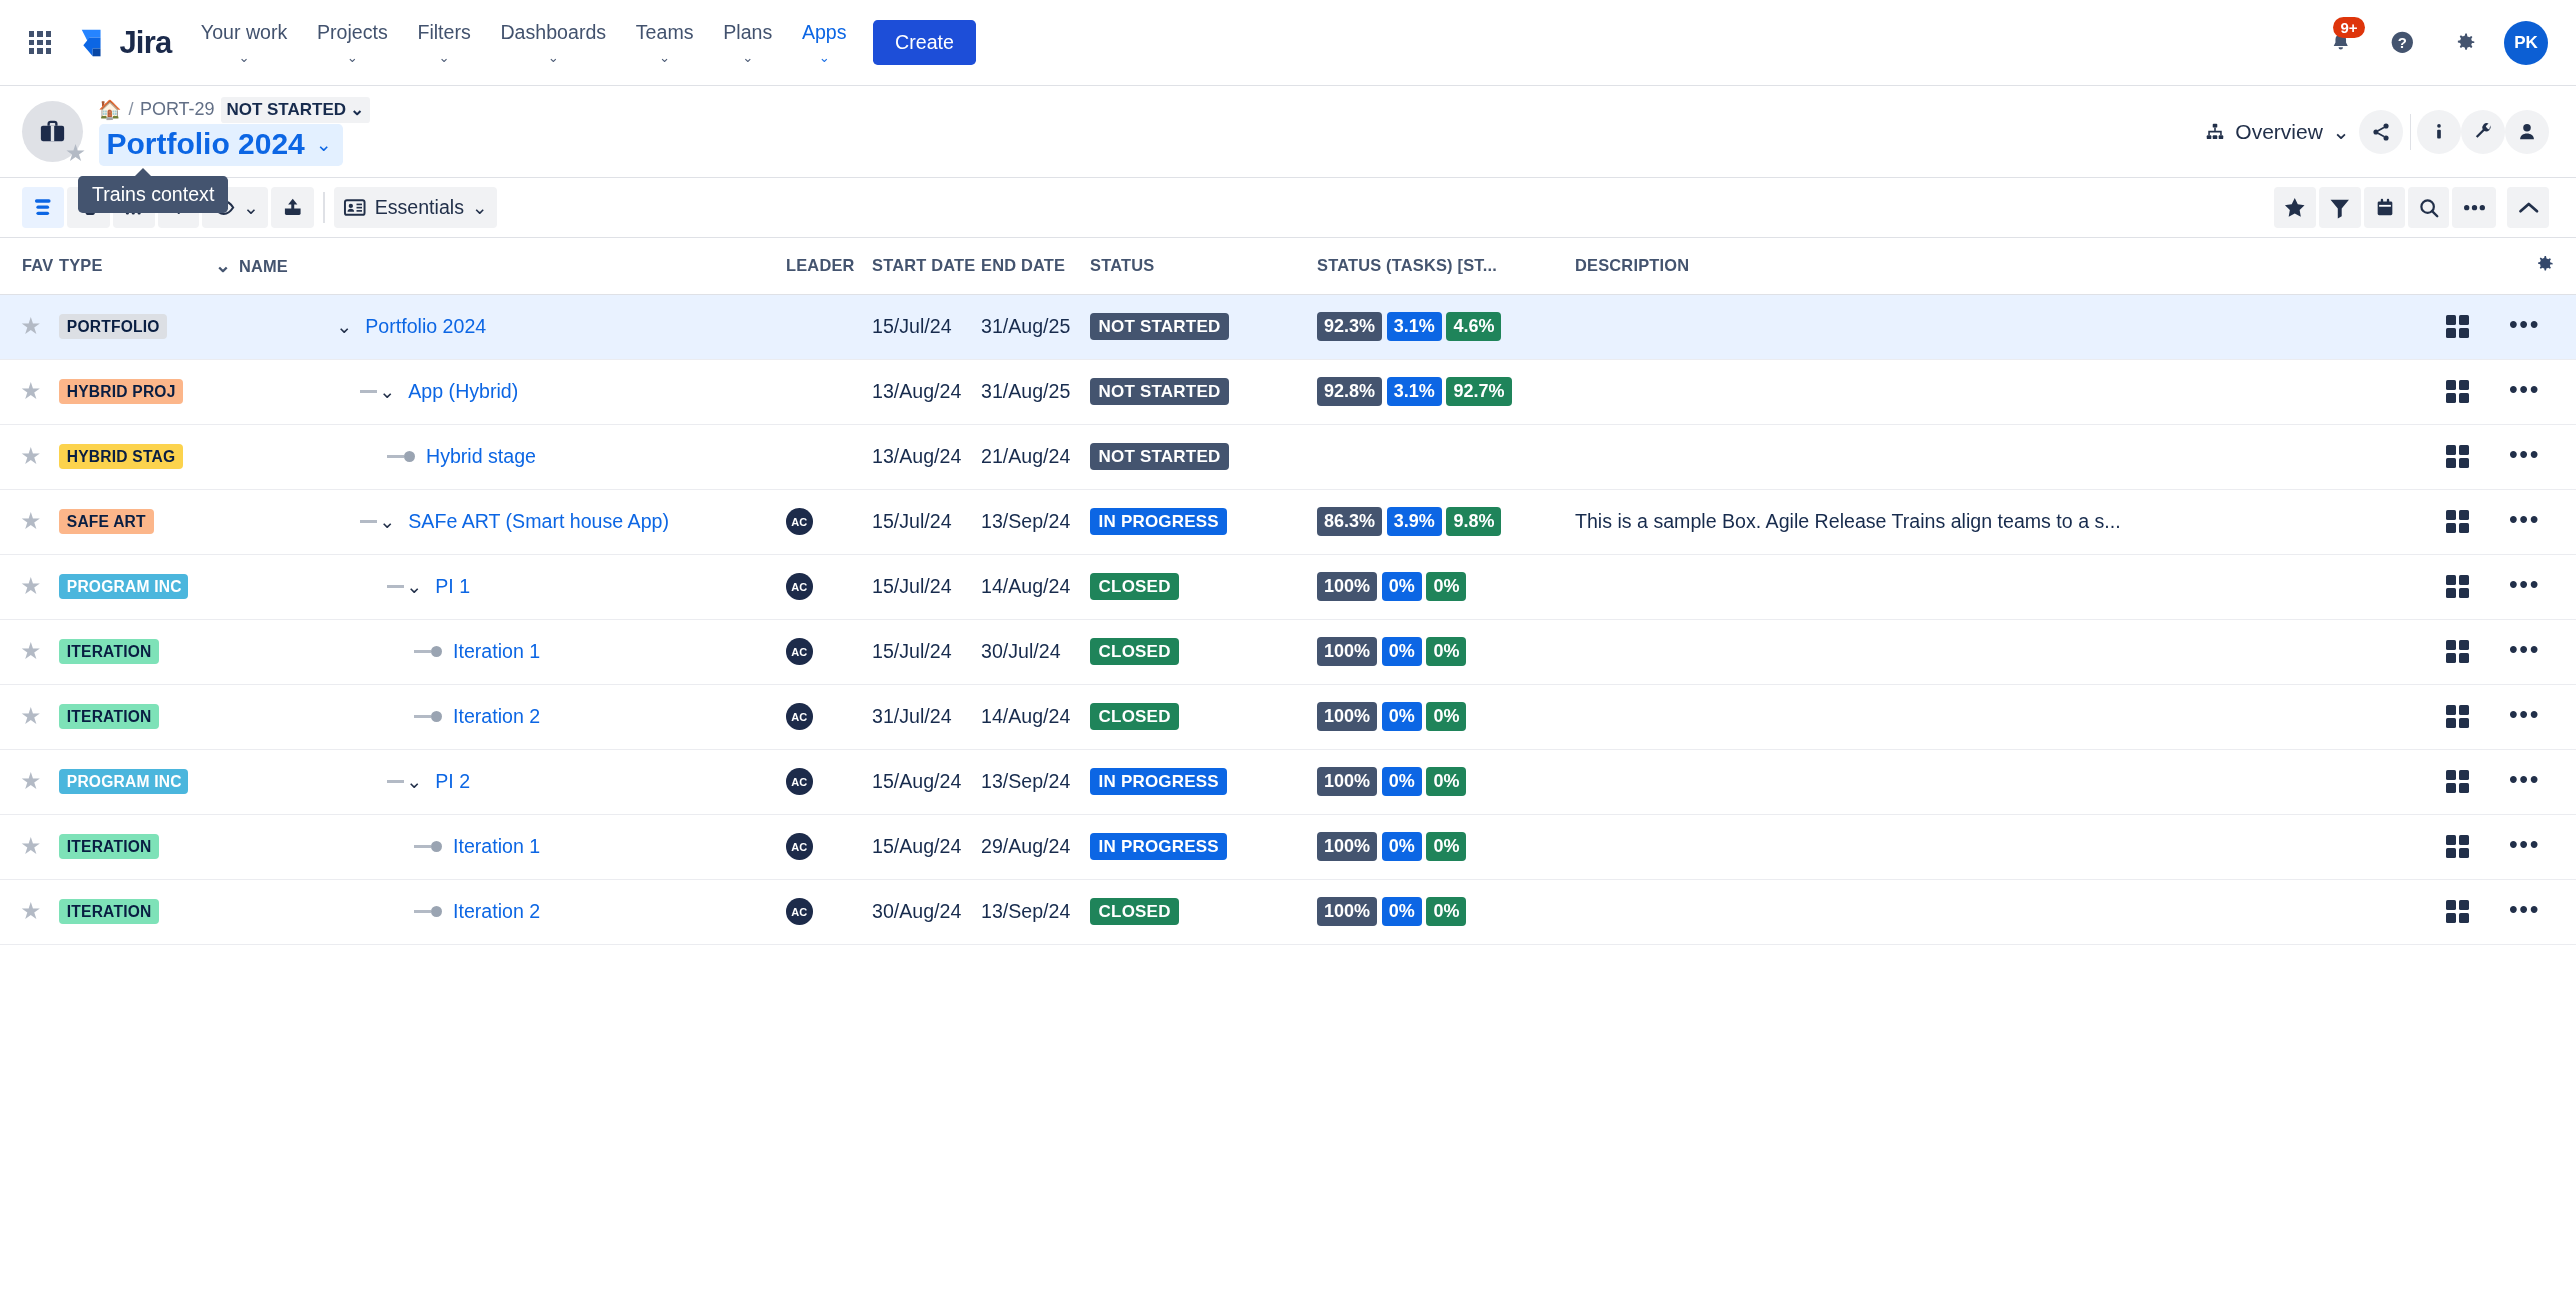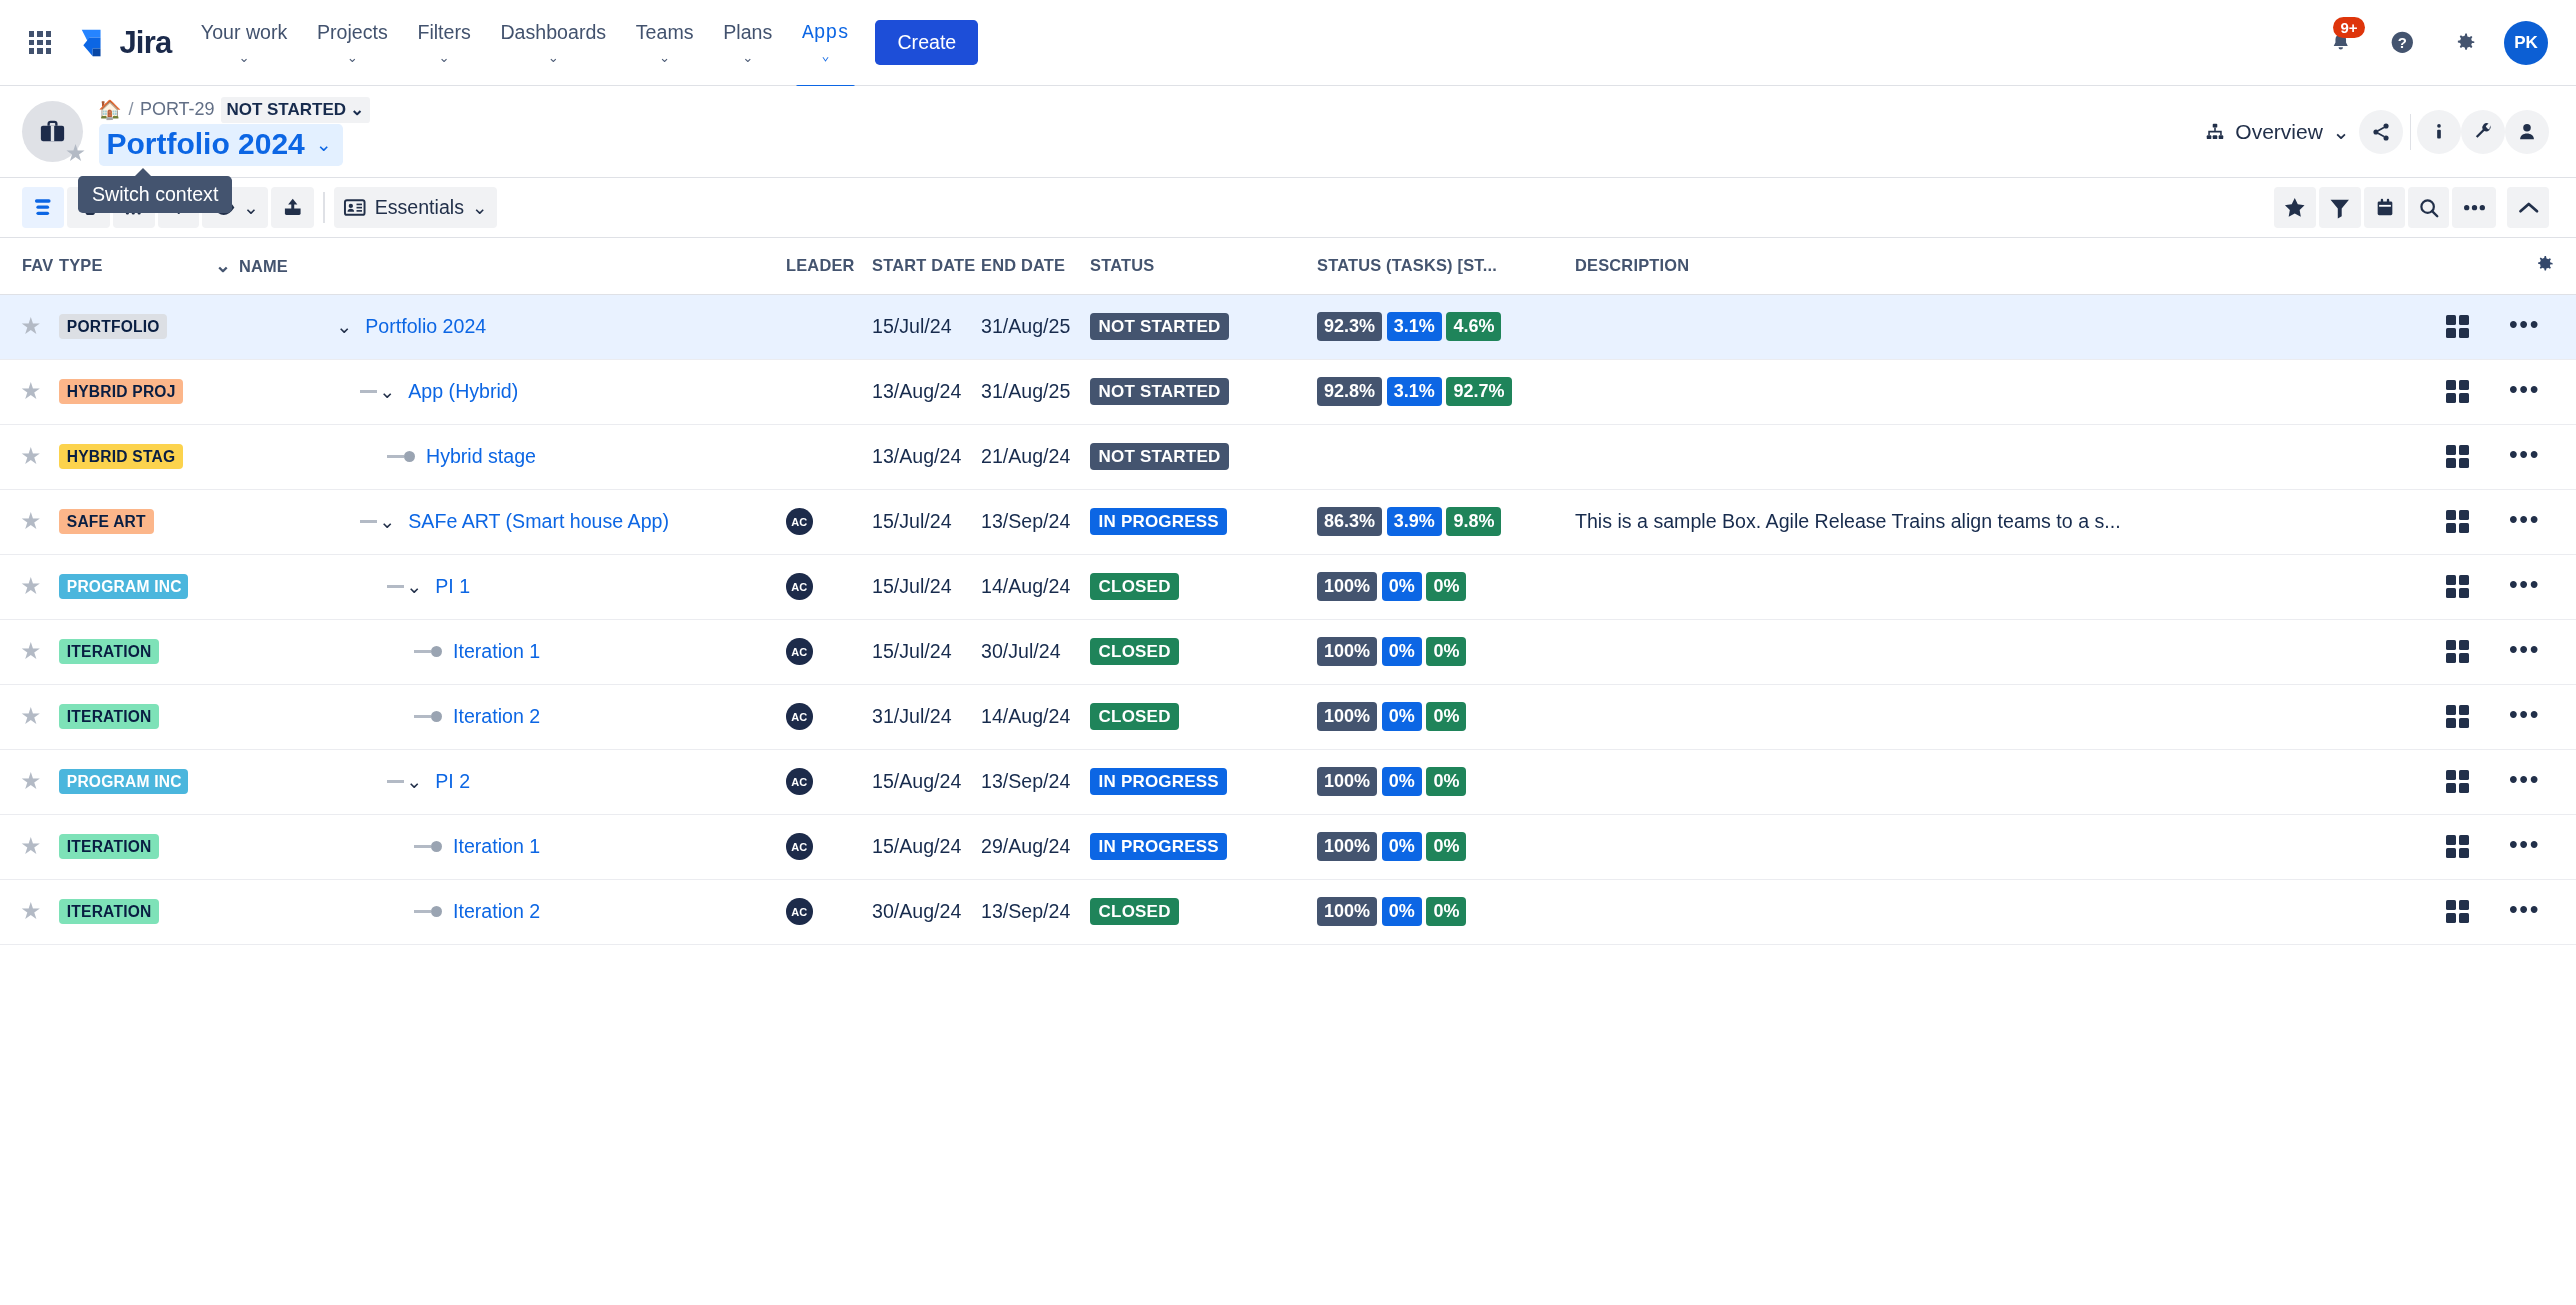--- a/index.html
+++ b/index.html
@@ -27,21 +27,21 @@
   .jira-logo { display:flex; align-items:center; gap:9.4px; margin-left:19px; margin-right:17px; cursor:pointer; }
   .jira-logo svg { display:block; }
   .jira-word { font-size:31px; font-weight:700; color:#1b2a4b; letter-spacing:-0.8px; }
   .navitems { display:flex; align-items:center; gap:4.7px; }
   .navitem {
     display:flex; align-items:center; gap:6.3px;
     padding: 10.2px 12.5px;
     font-size:19.6px; color:#42526e; border-radius:3.9px; cursor:pointer;
     white-space:nowrap; position:relative;flex-direction:column;
   }
-  .navitem.active { color:#0c66e4;font-family:Liberation Mono, monospace; }
+  .navitem.active { color:#0c66e4; }
   .navitem .caret { font-size:13.3px; line-height:1; opacity:.95; }
   .navitem.active::after {
     content:""; position:absolute; left:6.3px; right:6.3px; bottom:-15.6px; height:3.9px; background:#0c66e4; border-radius:1.6px;
   }
   .create-btn {
     margin-left:14px; background:#1d4ed8; color:#fff; border:none;
     font-size:19.6px; font-weight:500; padding:11px 22px; border-radius:4.7px; cursor:pointer;
     font-family:"Liberation Sans", sans-serif;
   }
   .nav-right { margin-left:auto; display:flex; align-items:center; gap:17px; }
@@ -424,21 +424,21 @@
         <circle cx="26" cy="6" r="3.4" fill="#22304a"></circle>
       </svg>
     </div>
     <div class="tb-btn" style="margin-left:7.8px;">
       <svg width="23.5" height="15.6" viewBox="0 0 24 16">
         <path d="M3.5 11.5L12 4l8.5 7.5" fill="none" stroke="#22304a" stroke-width="2.8" stroke-linecap="round" stroke-linejoin="round"></path>
       </svg>
     </div>
   </div>
 
-  <div class="tooltip">Switch context</div>
+  <div class="tooltip">Trains context</div>
 </div>
 
 <div class="tablewrap">
   <table class="grid">
     <colgroup>
       <col class="c-fav">
         <col class="c-type">
         <col class="c-name">
         <col class="c-leader">
       <col class="c-start">

